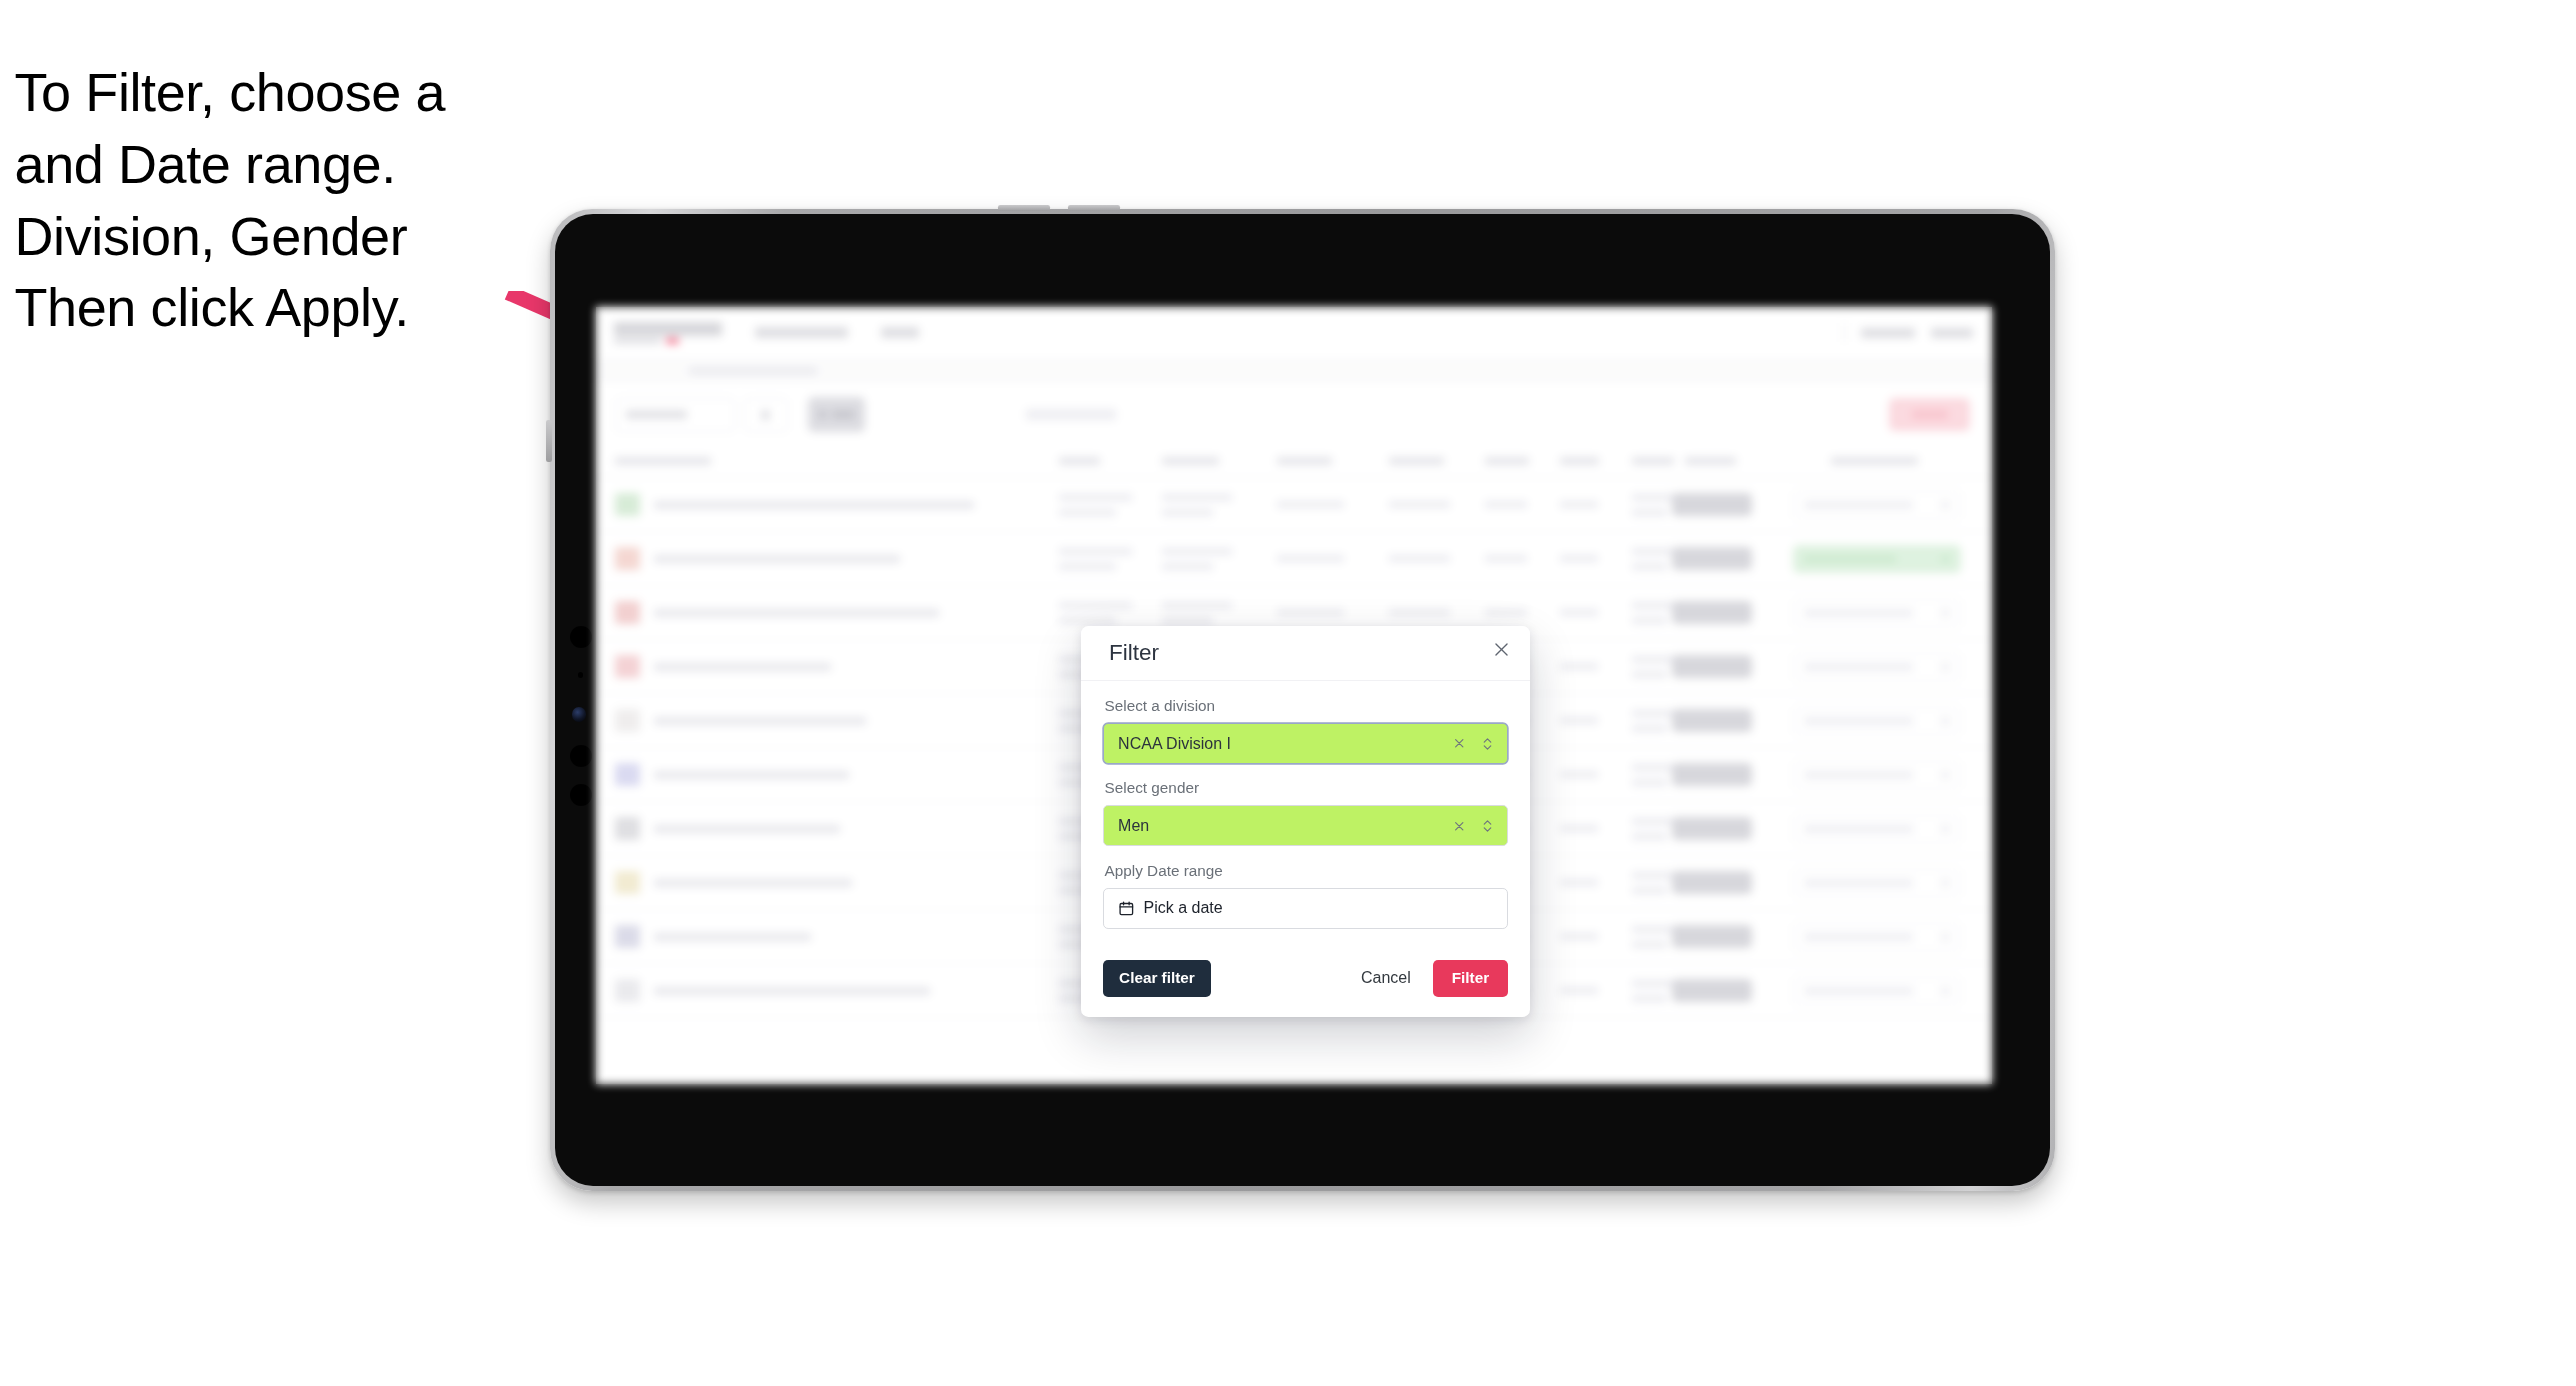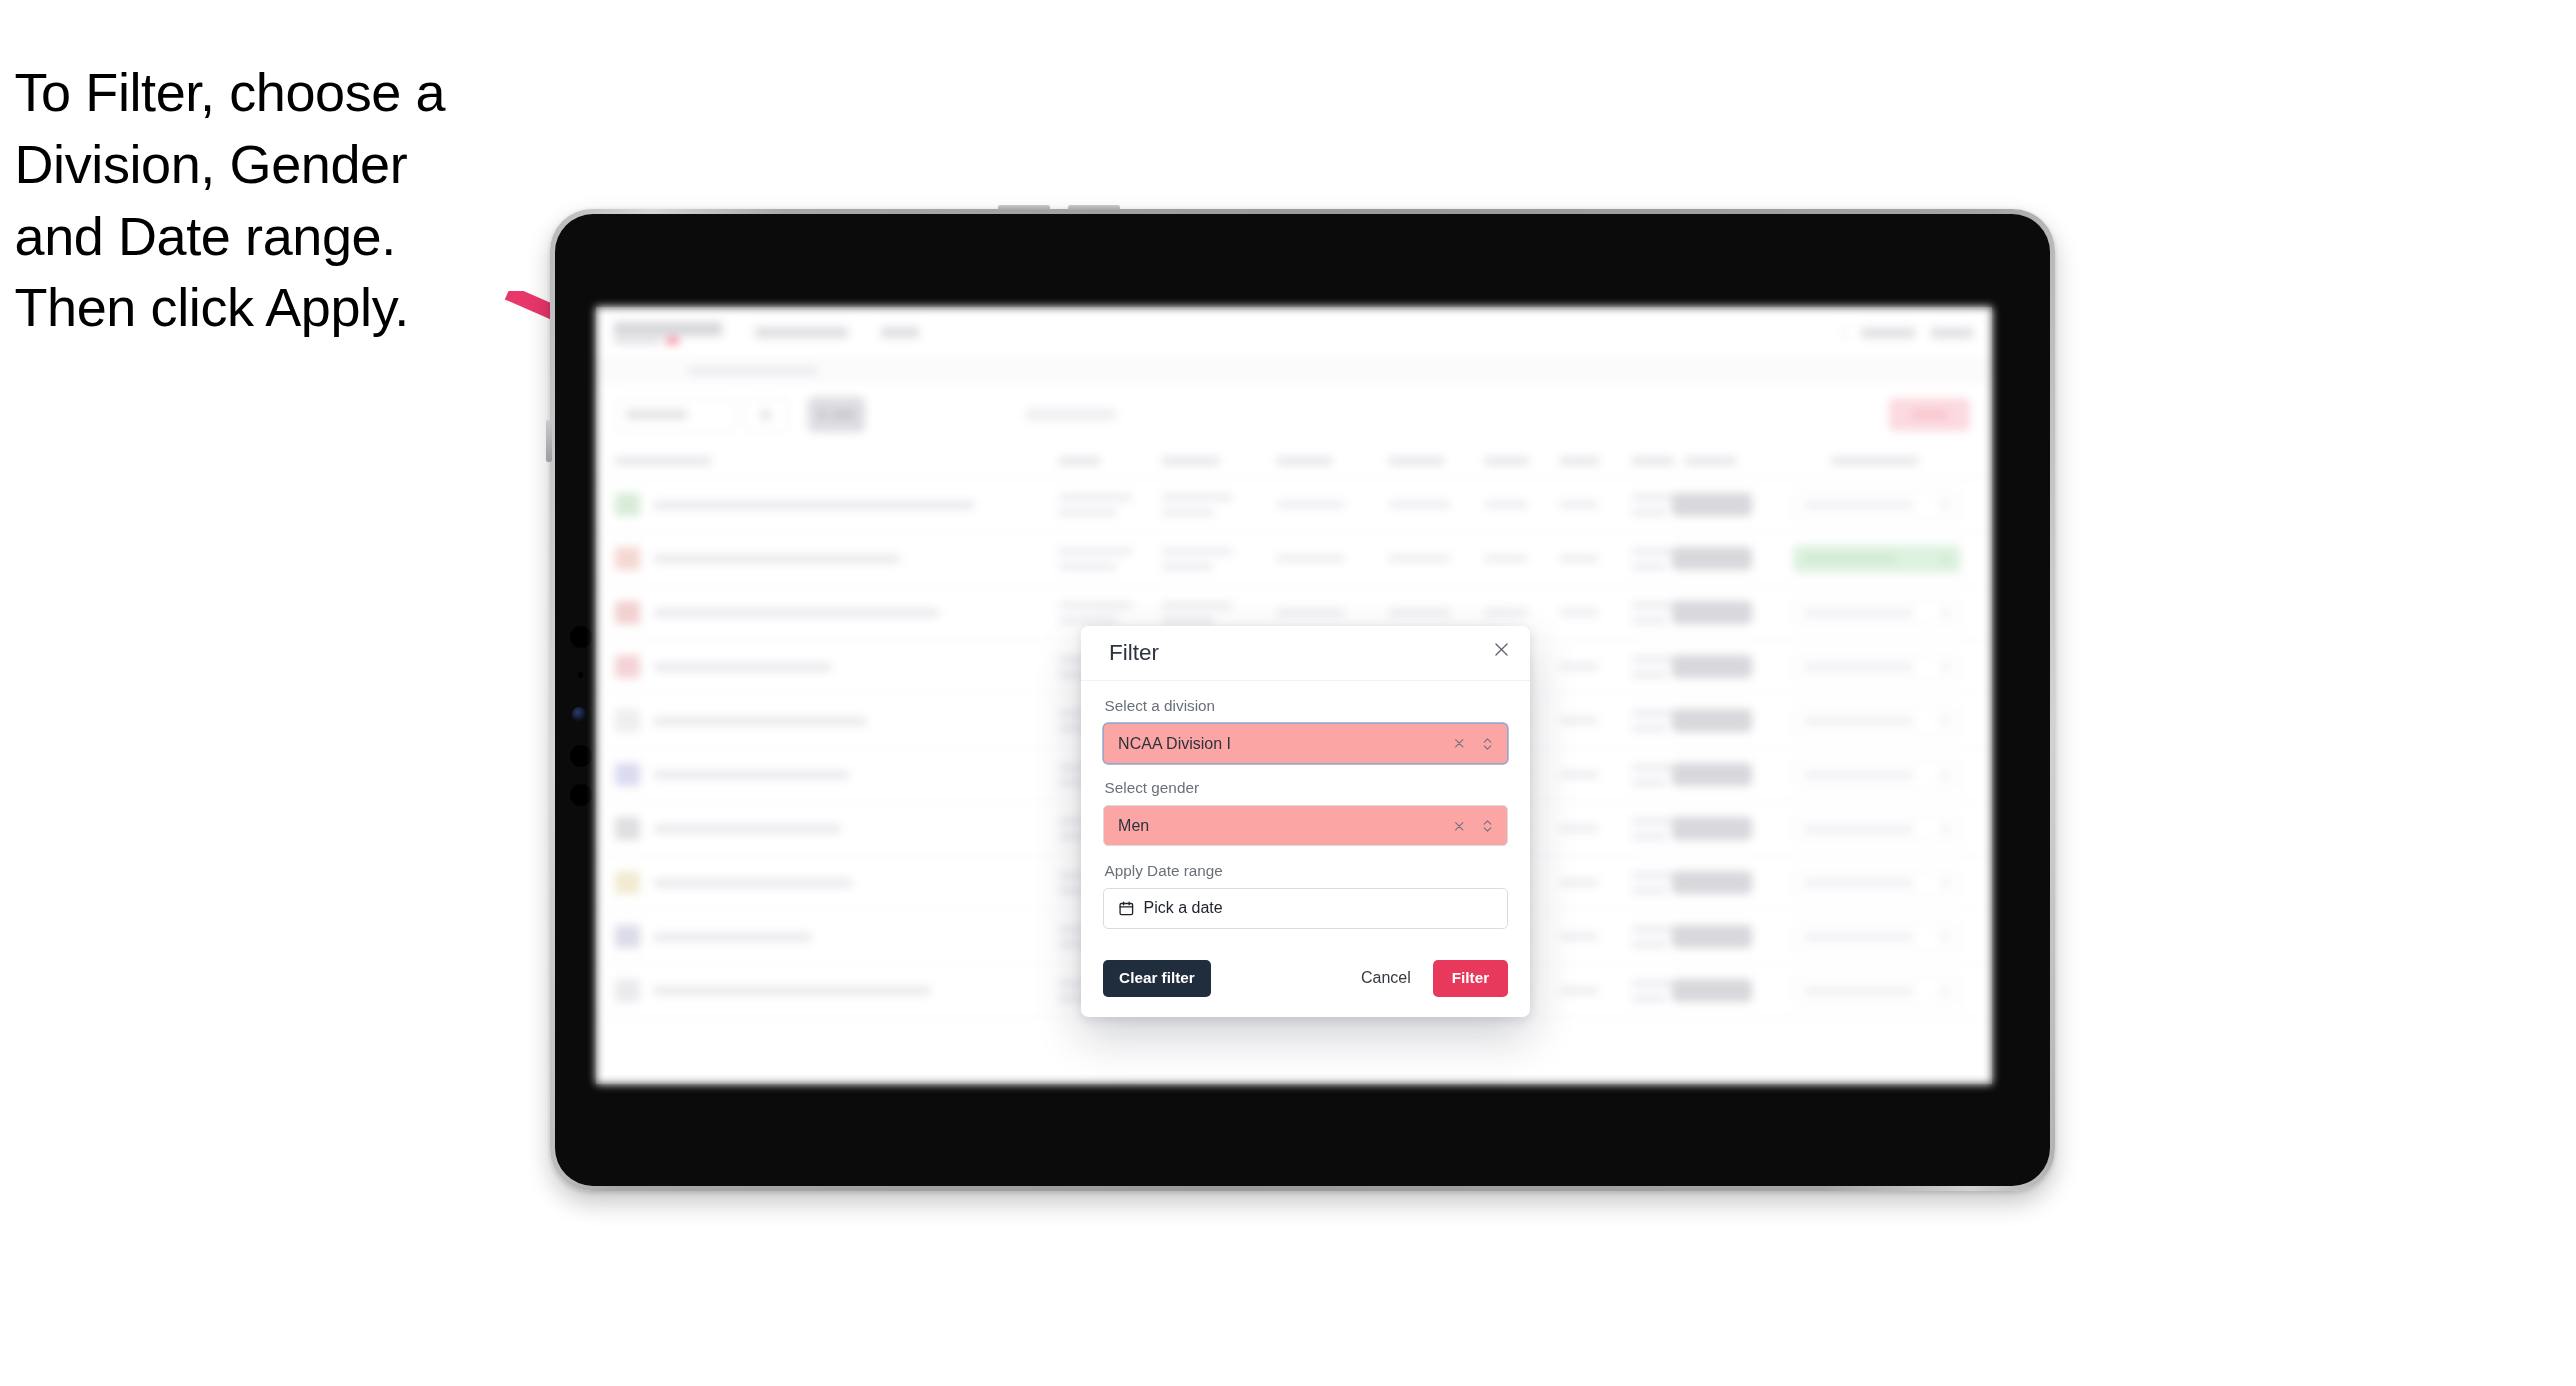--- a/index.html
+++ b/index.html
@@ -227,21 +227,21 @@
   #modal-body { padding: 16px 22px 0 22px; }
   .field-label {
     font-size: 15.3px; color: #6a7078; margin: 0 0 8px 1.5px;
   }
   .field-group { margin-bottom: 15.3px; }
   .select-control {
     position: relative;
     height: 39px;
     border: 0.7px solid #d9dbe0;
     border-radius: 5.1px;
-    background: #fca5a5;
+    background: #bef264;
     display: flex; align-items: center;
     cursor: pointer;
   }
   .select-control.is-focused {
     border-color: #9aa7c9;
     box-shadow: 0 0 0 0.7px #9aa7c9;
   }
   .select-value {
     margin-left: 14px; font-size: 16px; color: #2c333d;
   }
@@ -287,22 +287,22 @@
     font-family: "Liberation Sans", sans-serif;
     font-size: 15.3px; font-weight: 700;
     padding: 9.5px 19px; cursor: pointer;
   }
 </style>
 </head>
 <body>
 
 <div id="caption">
   <div class="line"><span>To </span><span class="b">Filter,</span><span> choose a</span></div>
+  <div class="line"><span>and </span><span class="b">Date range.</span></div>
   <div class="line"><span class="b">Division, Gender</span></div>
-  <div class="line"><span>and </span><span class="b">Date range.</span></div>
   <div class="line"><span>Then click </span><span class="b">Apply.</span></div>
 </div>
 
 <svg id="arrow-annotation" viewBox="0 0 790 360" xmlns="http://www.w3.org/2000/svg">
   <path d="M8 2 L616 268" stroke="#e8376a" stroke-width="21" stroke-linecap="butt" fill="none"></path>
   <path d="M742 338 L592 214 L612 300 L541 268 Z" fill="#e8376a"></path>
 </svg>
 
 <div id="tablet">
   <div id="tablet-frame"></div>

